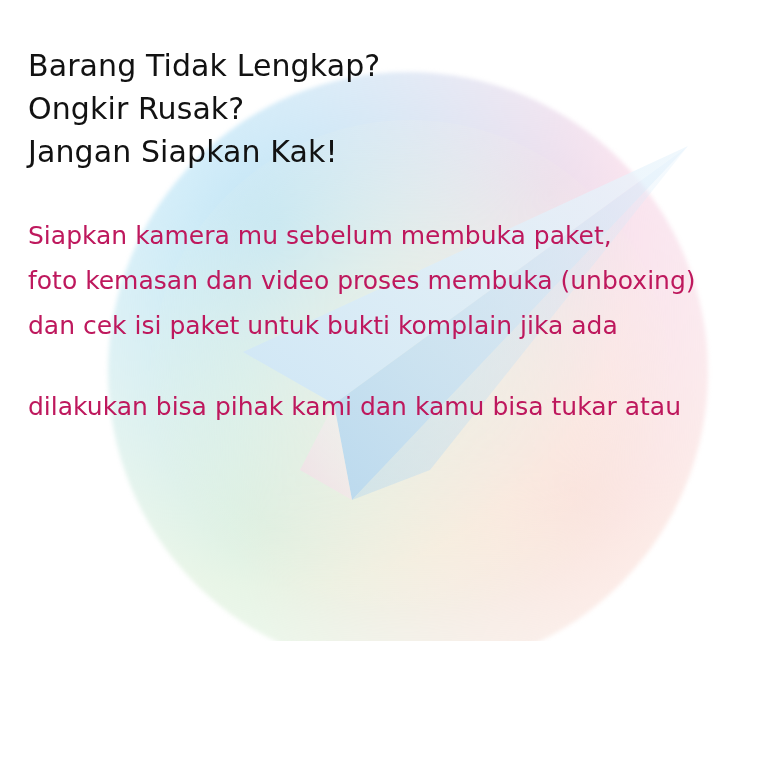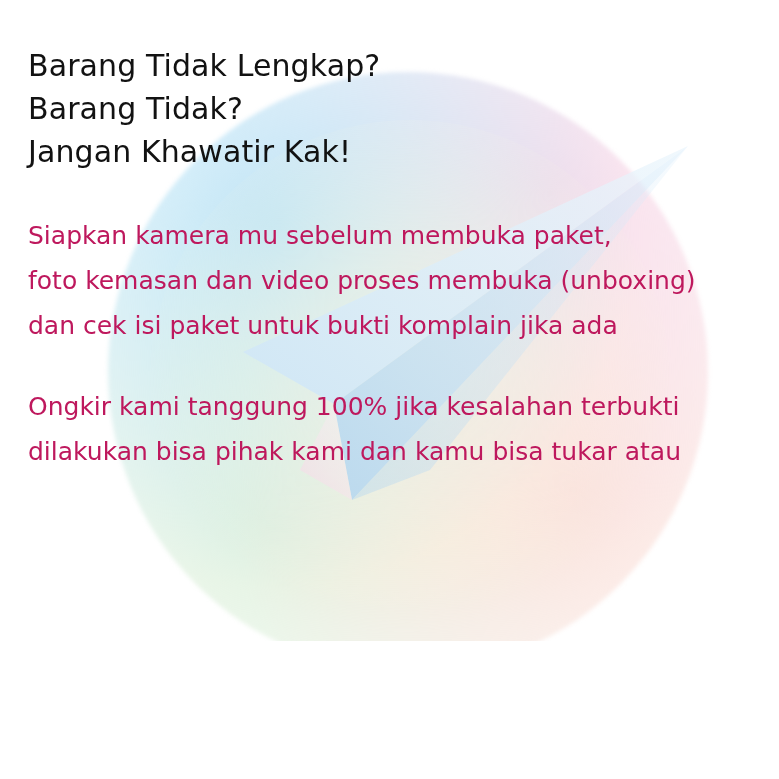--- a/index.html
+++ b/index.html
@@ -119,33 +119,32 @@
       <polygon points="688,146 334,404 352,500" fill="url(#planeGradB)"></polygon>
       <polygon points="334,404 352,500 300,470" fill="url(#planeGradC)"></polygon>
       <polygon points="688,146 352,500 430,470" fill="url(#planeGradB)" opacity="0.5"></polygon>
     </svg>
   </div>
 
   <div class="content">
 
     <div class="headline">
       <div>Barang Tidak Lengkap?</div>
-      <div>Barang Tidak?</div>
-      <div>Jangan Khawatir Kak!</div>
+      <div>Ongkir Rusak?</div>
+      <div>Jangan Siapkan Kak!</div>
     </div>
 
     <div class="gap-large"></div>
 
     <div class="paragraph">
       <div>Siapkan kamera mu sebelum membuka paket,</div>
       <div>foto kemasan dan video proses membuka (unboxing)</div>
       <div>dan cek isi paket untuk bukti komplain jika ada</div>
     </div>
 
     <div class="gap-medium"></div>
 
     <div class="paragraph">
-      <div>Ongkir kami tanggung 100% jika kesalahan terbukti</div>
       <div>dilakukan bisa pihak kami dan kamu bisa tukar atau</div>
     </div>
 
   </div>
 </div>
 
 </body></html>

